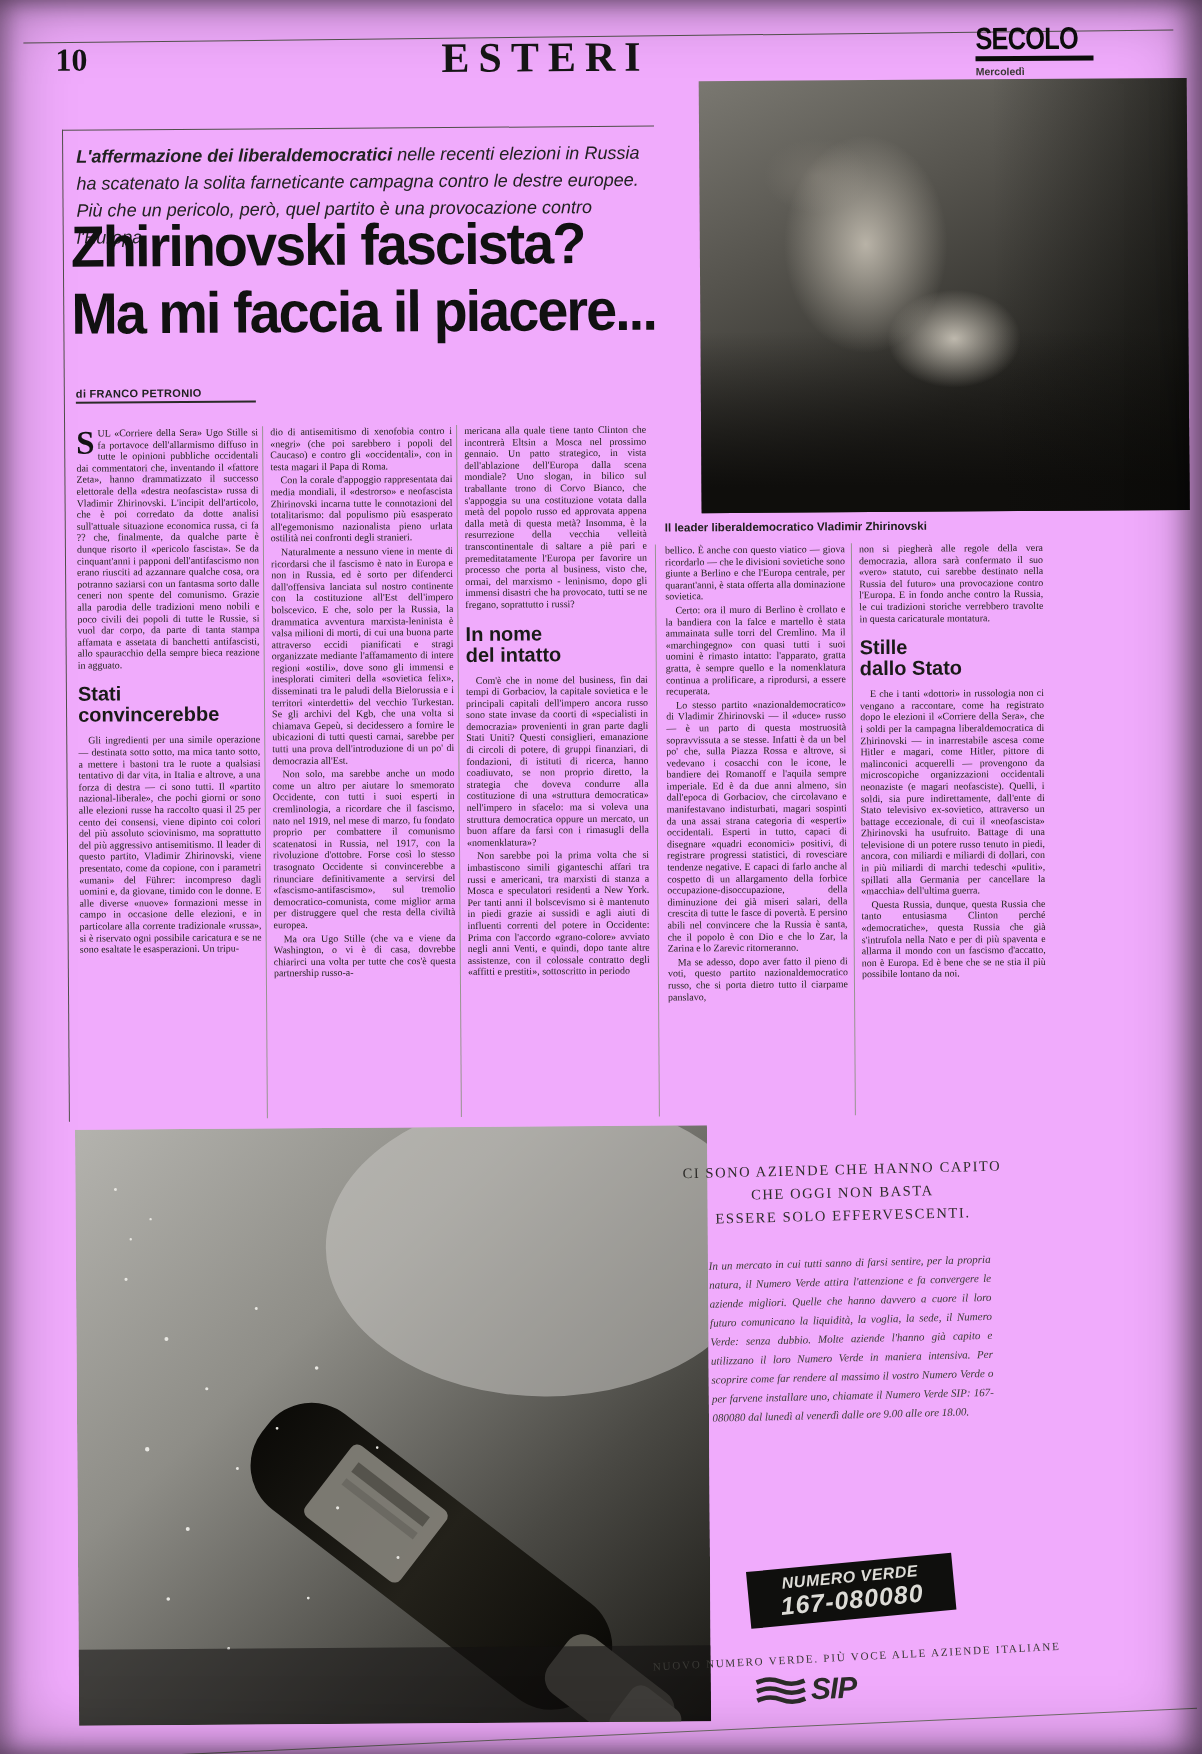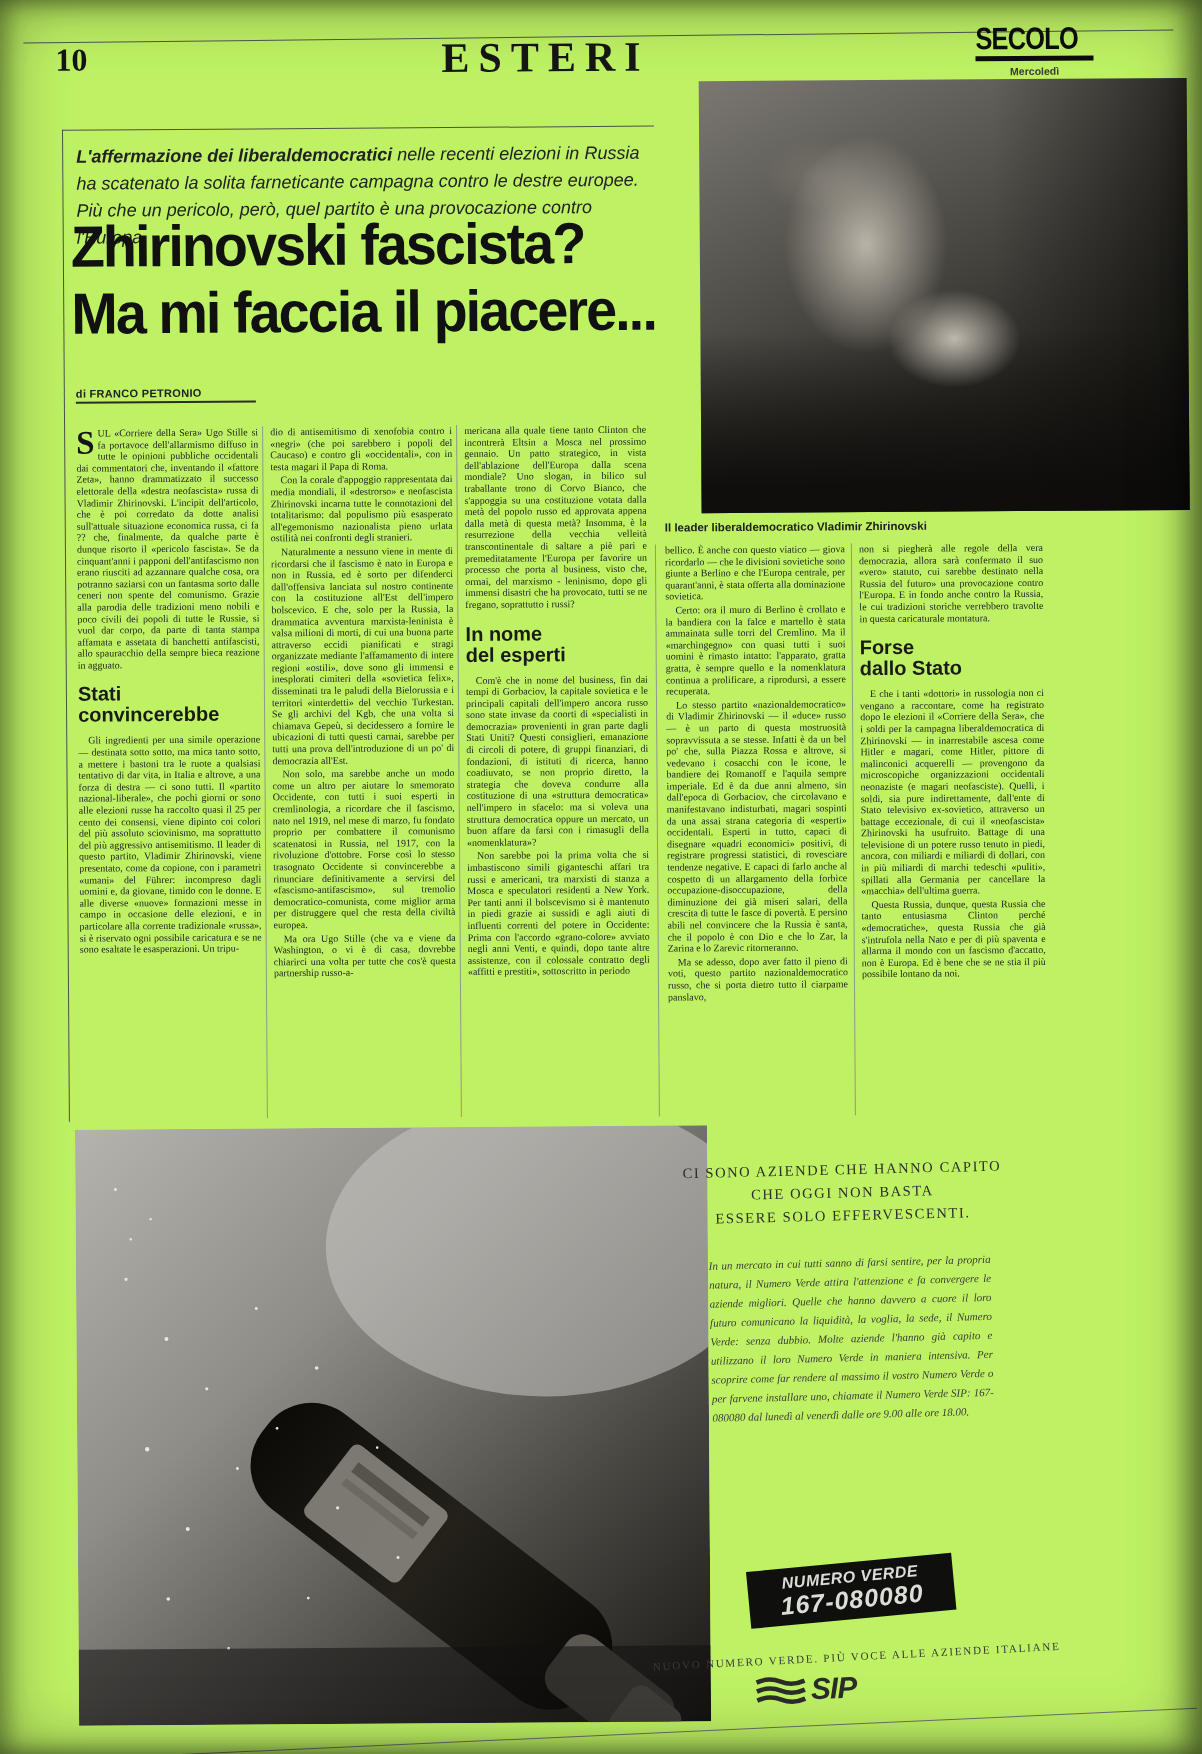--- a/index.html
+++ b/index.html
@@ -1,31 +1,31 @@
 <!DOCTYPE html>
 <html><head>
 <meta charset="utf-8">
 <style>
   html,body{margin:0;padding:0;background:#8f8e8a;}
   #page{position:relative;width:1202px;height:1754px;overflow:hidden;
-        background:#bef264;font-family:"Liberation Serif",serif;color:#1c1c1c;}
+        background:#f0abfc;font-family:"Liberation Serif",serif;color:#1c1c1c;}
   #page::after{content:"";position:absolute;inset:0;pointer-events:none;
         box-shadow:inset 0 0 70px rgba(0,0,0,.38), inset -14px 0 26px rgba(0,0,0,.42), inset 10px 0 18px rgba(0,0,0,.22);}
   .tilt{position:absolute;inset:0;transform:rotate(-0.4deg);transform-origin:50% 40%;}
 
   
   .toprule{position:absolute;left:28px;top:36px;width:1150px;height:1px;background:#55544f;transform:rotate(-.25deg);}
   .pagenum{position:absolute;left:60px;top:40px;font:bold 32px/1 "Liberation Serif",serif;color:#141414;}
   .section{position:absolute;left:0;top:36px;width:1100px;text-align:center;
            font:bold 42px/1 "Liberation Serif",serif;letter-spacing:9px;color:#161616;}
   .masthead{position:absolute;left:980px;top:26px;width:150px;text-align:left;}
   .masthead .name{font:900 31px/1 "Liberation Sans",sans-serif;transform:scaleX(.82);transform-origin:left;
                   letter-spacing:-1px;color:#0d0d0d;display:block;}
   .masthead .bar{width:118px;height:5px;background:#0d0d0d;margin:2px 0 4px 0;}
-  .masthead .d1,.masthead .d2{display:block;font:bold 10.5px/12px "Liberation Sans",sans-serif;color:#3a3a36;text-align:center;width:118px;}
+  .masthead .d1,.masthead .d2{display:block;font:bold 10.5px/12px "Liberation Sans",sans-serif;color:#3a3a36;text-align:left;width:118px;}
 
   
   .art-topline{position:absolute;left:66px;top:126px;width:592px;height:1px;background:#504f4a;}
   .art-leftline{position:absolute;left:66px;top:126px;width:1px;height:992px;background:#504f4a;}
 
   .standfirst{position:absolute;left:80px;top:140px;width:575px;
               font:italic 18px/27px "Liberation Sans",sans-serif;color:#222;}
   .standfirst b{font-weight:bold;}
   .hl{position:absolute;left:74px;font:900 58px/1 "Liberation Sans",sans-serif;letter-spacing:-2px;color:#111;
       transform:scaleX(.96);transform-origin:left;white-space:nowrap;}
@@ -131,35 +131,35 @@
   <div class="col" id="col2">
     <p class="noind">dio di antisemitismo di xenofobia contro i «negri» (che poi sarebbero i popoli del Caucaso) e contro gli «occidentali», con in testa magari il Papa di Roma.</p>
     <p>Con la corale d'appoggio rappresentata dai media mondiali, il «destrorso» e neofascista Zhirinovski incarna tutte le connotazioni del totalitarismo: dal populismo più esasperato all'egemonismo nazionalista pieno urlata ostilità nei confronti degli stranieri.</p>
     <p>Naturalmente a nessuno viene in mente di ricordarsi che il fascismo è nato in Europa e non in Russia, ed è sorto per difenderci dall'offensiva lanciata sul nostro continente con la costituzione all'Est dell'impero bolscevico. E che, solo per la Russia, la drammatica avventura marxista-leninista è valsa milioni di morti, di cui una buona parte attraverso eccidi pianificati e stragi organizzate mediante l'affamamento di intere regioni «ostili», dove sono gli immensi e inesplorati cimiteri della «sovietica felix», disseminati tra le paludi della Bielorussia e i territori «interdetti» del vecchio Turkestan. Se gli archivi del Kgb, che una volta si chiamava Gepeù, si decidessero a fornire le ubicazioni di tutti questi carnai, sarebbe per tutti una prova dell'introduzione di un po' di democrazia all'Est.</p>
     <p>Non solo, ma sarebbe anche un modo come un altro per aiutare lo smemorato Occidente, con tutti i suoi esperti in cremlinologia, a ricordare che il fascismo, nato nel 1919, nel mese di marzo, fu fondato proprio per combattere il comunismo scatenatosi in Russia, nel 1917, con la rivoluzione d'ottobre. Forse così lo stesso trasognato Occidente si convincerebbe a rinunciare definitivamente a servirsi del «fascismo-antifascismo», sul tremolio democratico-comunista, come miglior arma per distruggere quel che resta della civiltà europea.</p>
     <p>Ma ora Ugo Stille (che va e viene da Washington, o vi è di casa, dovrebbe chiarirci una volta per tutte che cos'è questa partnership russo-a-</p>
   </div>
 
   <div class="col" id="col3">
     <p class="noind">mericana alla quale tiene tanto Clinton che incontrerà Eltsin a Mosca nel prossimo gennaio. Un patto strategico, in vista dell'ablazione dell'Europa dalla scena mondiale? Uno slogan, in bilico sul traballante trono di Corvo Bianco, che s'appoggia su una costituzione votata dalla metà del popolo russo ed approvata appena dalla metà di questa metà? Insomma, è la resurrezione della vecchia velleità transcontinentale di saltare a piè pari e premeditatamente l'Europa per favorire un processo che porta al business, visto che, ormai, del marxismo - leninismo, dopo gli immensi disastri che ha provocato, tutti se ne fregano, soprattutto i russi?</p>
-    <h3><span>In nome</span><br><span>del esperti</span></h3>
+    <h3><span>In nome</span><br><span>del intatto</span></h3>
     <p>Com'è che in nome del business, fin dai tempi di Gorbaciov, la capitale sovietica e le principali capitali dell'impero ancora russo sono state invase da coorti di «specialisti in democrazia» provenienti in gran parte dagli Stati Uniti? Questi consiglieri, emanazione di circoli di potere, di gruppi finanziari, di fondazioni, di istituti di ricerca, hanno coadiuvato, se non proprio diretto, la strategia che doveva condurre alla costituzione di una «struttura democratica» nell'impero in sfacelo: ma si voleva una struttura democratica oppure un mercato, un buon affare da farsi con i rimasugli della «nomenklatura»?</p>
     <p>Non sarebbe poi la prima volta che si imbastiscono simili giganteschi affari tra russi e americani, tra marxisti di stanza a Mosca e speculatori residenti a New York. Per tanti anni il bolscevismo si è mantenuto in piedi grazie ai sussidi e agli aiuti di influenti correnti del potere in Occidente: Prima con l'accordo «grano-colore» avviato negli anni Venti, e quindi, dopo tante altre assistenze, con il colossale contratto degli «affitti e prestiti», sottoscritto in periodo</p>
   </div>
 
   <div class="col" id="col4">
     <p class="noind">bellico. È anche con questo viatico — giova ricordarlo — che le divisioni sovietiche sono giunte a Berlino e che l'Europa centrale, per quarant'anni, è stata offerta alla dominazione sovietica.</p>
     <p>Certo: ora il muro di Berlino è crollato e la bandiera con la falce e martello è stata ammainata sulle torri del Cremlino. Ma il «marchingegno» con quasi tutti i suoi uomini è rimasto intatto: l'apparato, gratta gratta, è sempre quello e la nomenklatura continua a prolificare, a riprodursi, a essere recuperata.</p>
     <p>Lo stesso partito «nazionaldemocratico» di Vladimir Zhirinovski — il «duce» russo — è un parto di questa mostruosità sopravvissuta a se stesse. Infatti è da un bel po' che, sulla Piazza Rossa e altrove, si vedevano i cosacchi con le icone, le bandiere dei Romanoff e l'aquila sempre imperiale. Ed è da due anni almeno, sin dall'epoca di Gorbaciov, che circolavano e manifestavano indisturbati, magari sospinti da una assai strana categoria di «esperti» occidentali. Esperti in tutto, capaci di disegnare «quadri economici» positivi, di registrare progressi statistici, di rovesciare tendenze negative. E capaci di farlo anche al cospetto di un allargamento della forbice occupazione-disoccupazione, della diminuzione dei già miseri salari, della crescita di tutte le fasce di povertà. E persino abili nel convincere che la Russia è santa, che il popolo è con Dio e che lo Zar, la Zarina e lo Zarevic ritorneranno.</p>
     <p>Ma se adesso, dopo aver fatto il pieno di voti, questo partito nazionaldemocratico russo, che si porta dietro tutto il ciarpame panslavo,</p>
   </div>
 
   <div class="col" id="col5">
     <p class="noind">non si piegherà alle regole della vera democrazia, allora sarà confermato il suo «vero» statuto, cui sarebbe destinato nella Russia del futuro» una provocazione contro l'Europa. E in fondo anche contro la Russia, le cui tradizioni storiche verrebbero travolte in questa caricaturale montatura.</p>
-    <h3><span>Forse</span><br><span>dallo Stato</span></h3>
+    <h3><span>Stille</span><br><span>dallo Stato</span></h3>
     <p>E che i tanti «dottori» in russologia non ci vengano a raccontare, come ha registrato dopo le elezioni il «Corriere della Sera», che i soldi per la campagna liberaldemocratica di Zhirinovski — in inarrestabile ascesa come Hitler e magari, come Hitler, pittore di malinconici acquerelli — provengono da microscopiche organizzazioni occidentali neonaziste (e magari neofasciste). Quelli, i soldi, sia pure indirettamente, dall'ente di Stato televisivo ex-sovietico, attraverso un battage eccezionale, di cui il «neofascista» Zhirinovski ha usufruito. Battage di una televisione di un potere russo tenuto in piedi, ancora, con miliardi e miliardi di dollari, con in più miliardi di marchi tedeschi «puliti», spillati alla Germania per cancellare la «macchia» dell'ultima guerra.</p>
     <p>Questa Russia, dunque, questa Russia che tanto entusiasma Clinton perché «democratiche», questa Russia che già s'intrufola nella Nato e per di più spaventa e allarma il mondo con un fascismo d'accatto, non è Europa. Ed è bene che se ne stia il più possibile lontano da noi.</p>
   </div>
 
   <div class="ad-photo">
     <svg width="632" height="596" viewBox="0 0 632 596">
       <defs>
         <linearGradient id="adbg" x1="0" y1="0" x2="1" y2="1">
           <stop offset="0" stop-color="#b4b3ae"></stop>
               <stop offset="0.35" stop-color="#8e8d87"></stop>

